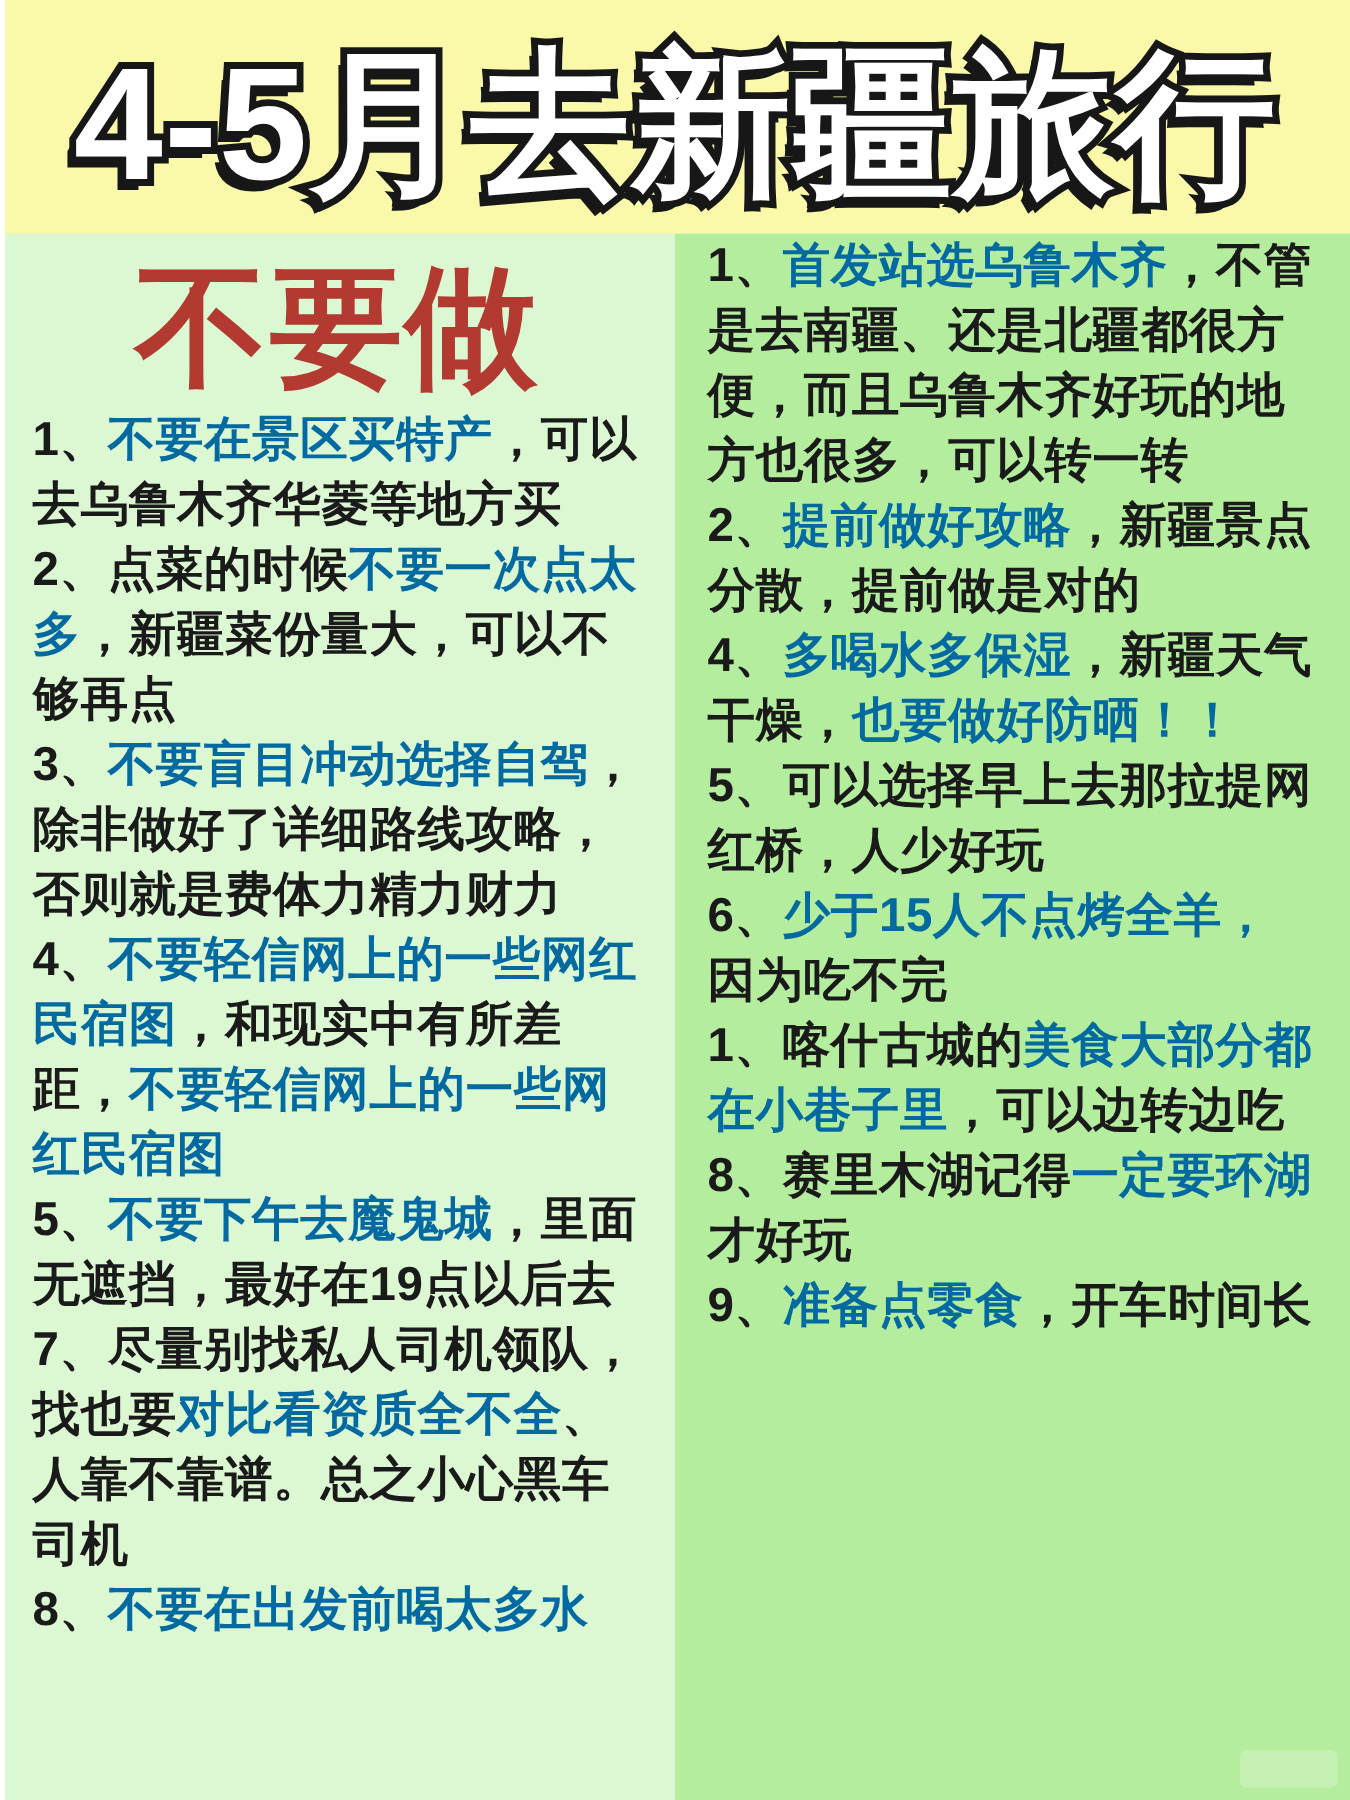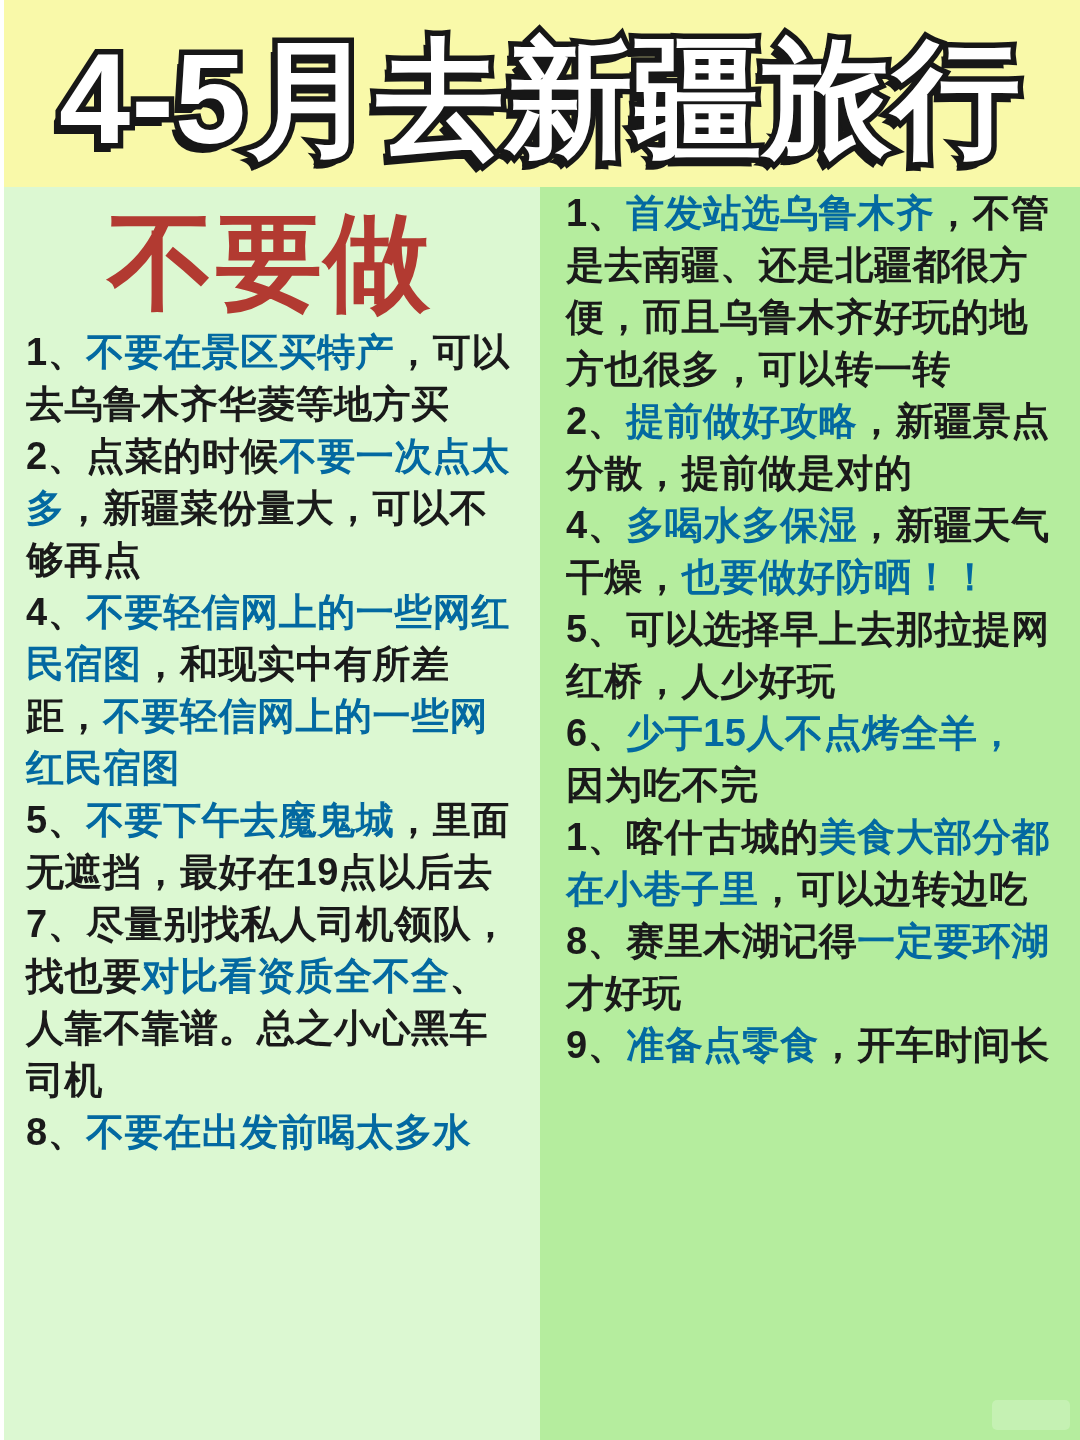--- a/index.html
+++ b/index.html
@@ -101,20 +101,21 @@
   <header class="header">
     <h1 class="title">4-5月去新疆旅行</h1>
   </header>
 
   <main class="columns">
     <section class="column column-dont">
       <h2 class="column-heading">不要做</h2>
       <div class="items">
           <p class="list-item"><span class="seg seg-black">1、</span><span class="seg seg-red">不要在景区买特产</span><span class="seg seg-black">，可以去乌鲁木齐华菱等地方买</span></p>
           <p class="list-item"><span class="seg seg-black">2、点菜的时候</span><span class="seg seg-red">不要一次点太多</span><span class="seg seg-black">，新疆菜份量大，可以不够再点</span></p>
+          <p class="list-item"><span class="seg seg-black">3、</span><span class="seg seg-red">不要盲目冲动选择自驾</span><span class="seg seg-black">，除非做好了详细路线攻略，否则就是费体力精力财力</span></p>
           <p class="list-item"><span class="seg seg-black">4、</span><span class="seg seg-red">不要轻信网上的一些网红民宿图</span><span class="seg seg-black">，和现实中有所差距，</span><span class="seg seg-red">不要轻信网上的一些网红民宿图</span></p>
           <p class="list-item"><span class="seg seg-black">5、</span><span class="seg seg-red">不要下午去魔鬼城</span><span class="seg seg-black">，里面无遮挡，最好在19点以后去</span></p>
           <p class="list-item"><span class="seg seg-black">7、尽量别找私人司机领队，找也要</span><span class="seg seg-red">对比看资质全不全</span><span class="seg seg-black">、人靠不靠谱。总之小心黑车司机</span></p>
           <p class="list-item"><span class="seg seg-black">8、</span><span class="seg seg-red">不要在出发前喝太多水</span></p>
         </div>
     </section>
 
     <section class="column column-do">
       <div class="items">
           <p class="list-item"><span class="seg seg-black">1、</span><span class="seg seg-red">首发站选乌鲁木齐</span><span class="seg seg-black">，不管是去南疆、还是北疆都很方便，而且乌鲁木齐好玩的地方也很多，可以转一转</span></p>

